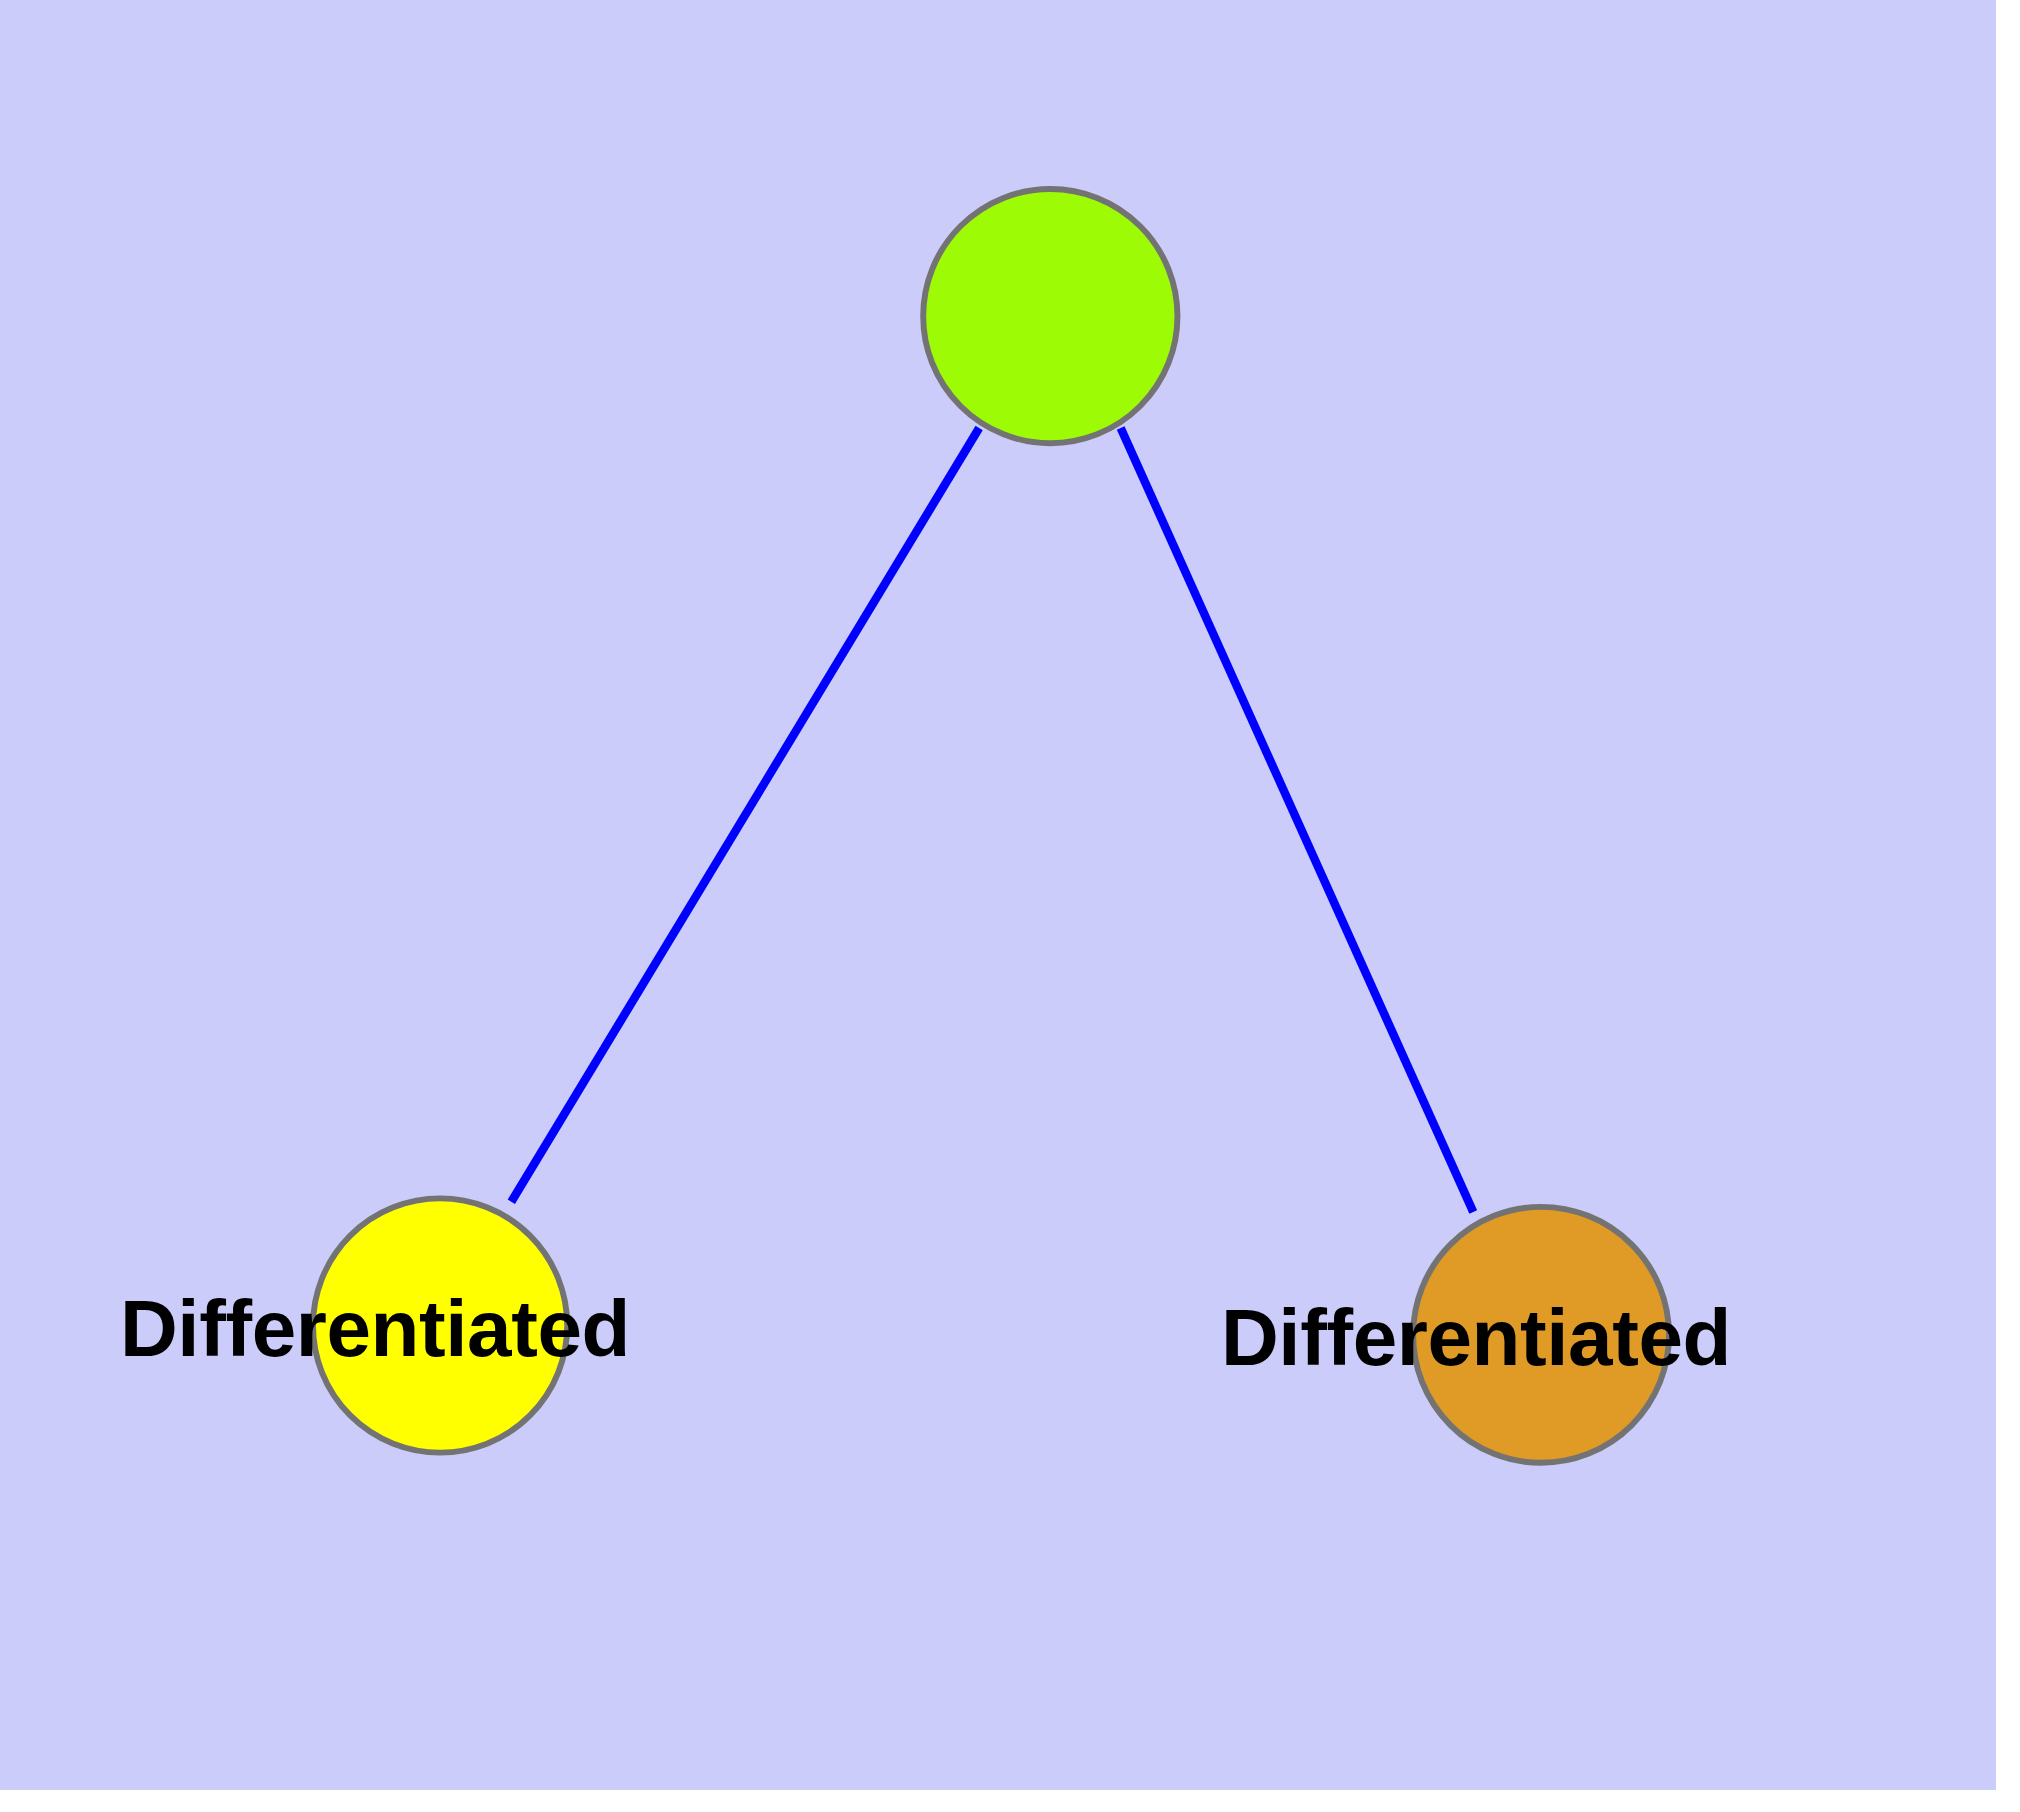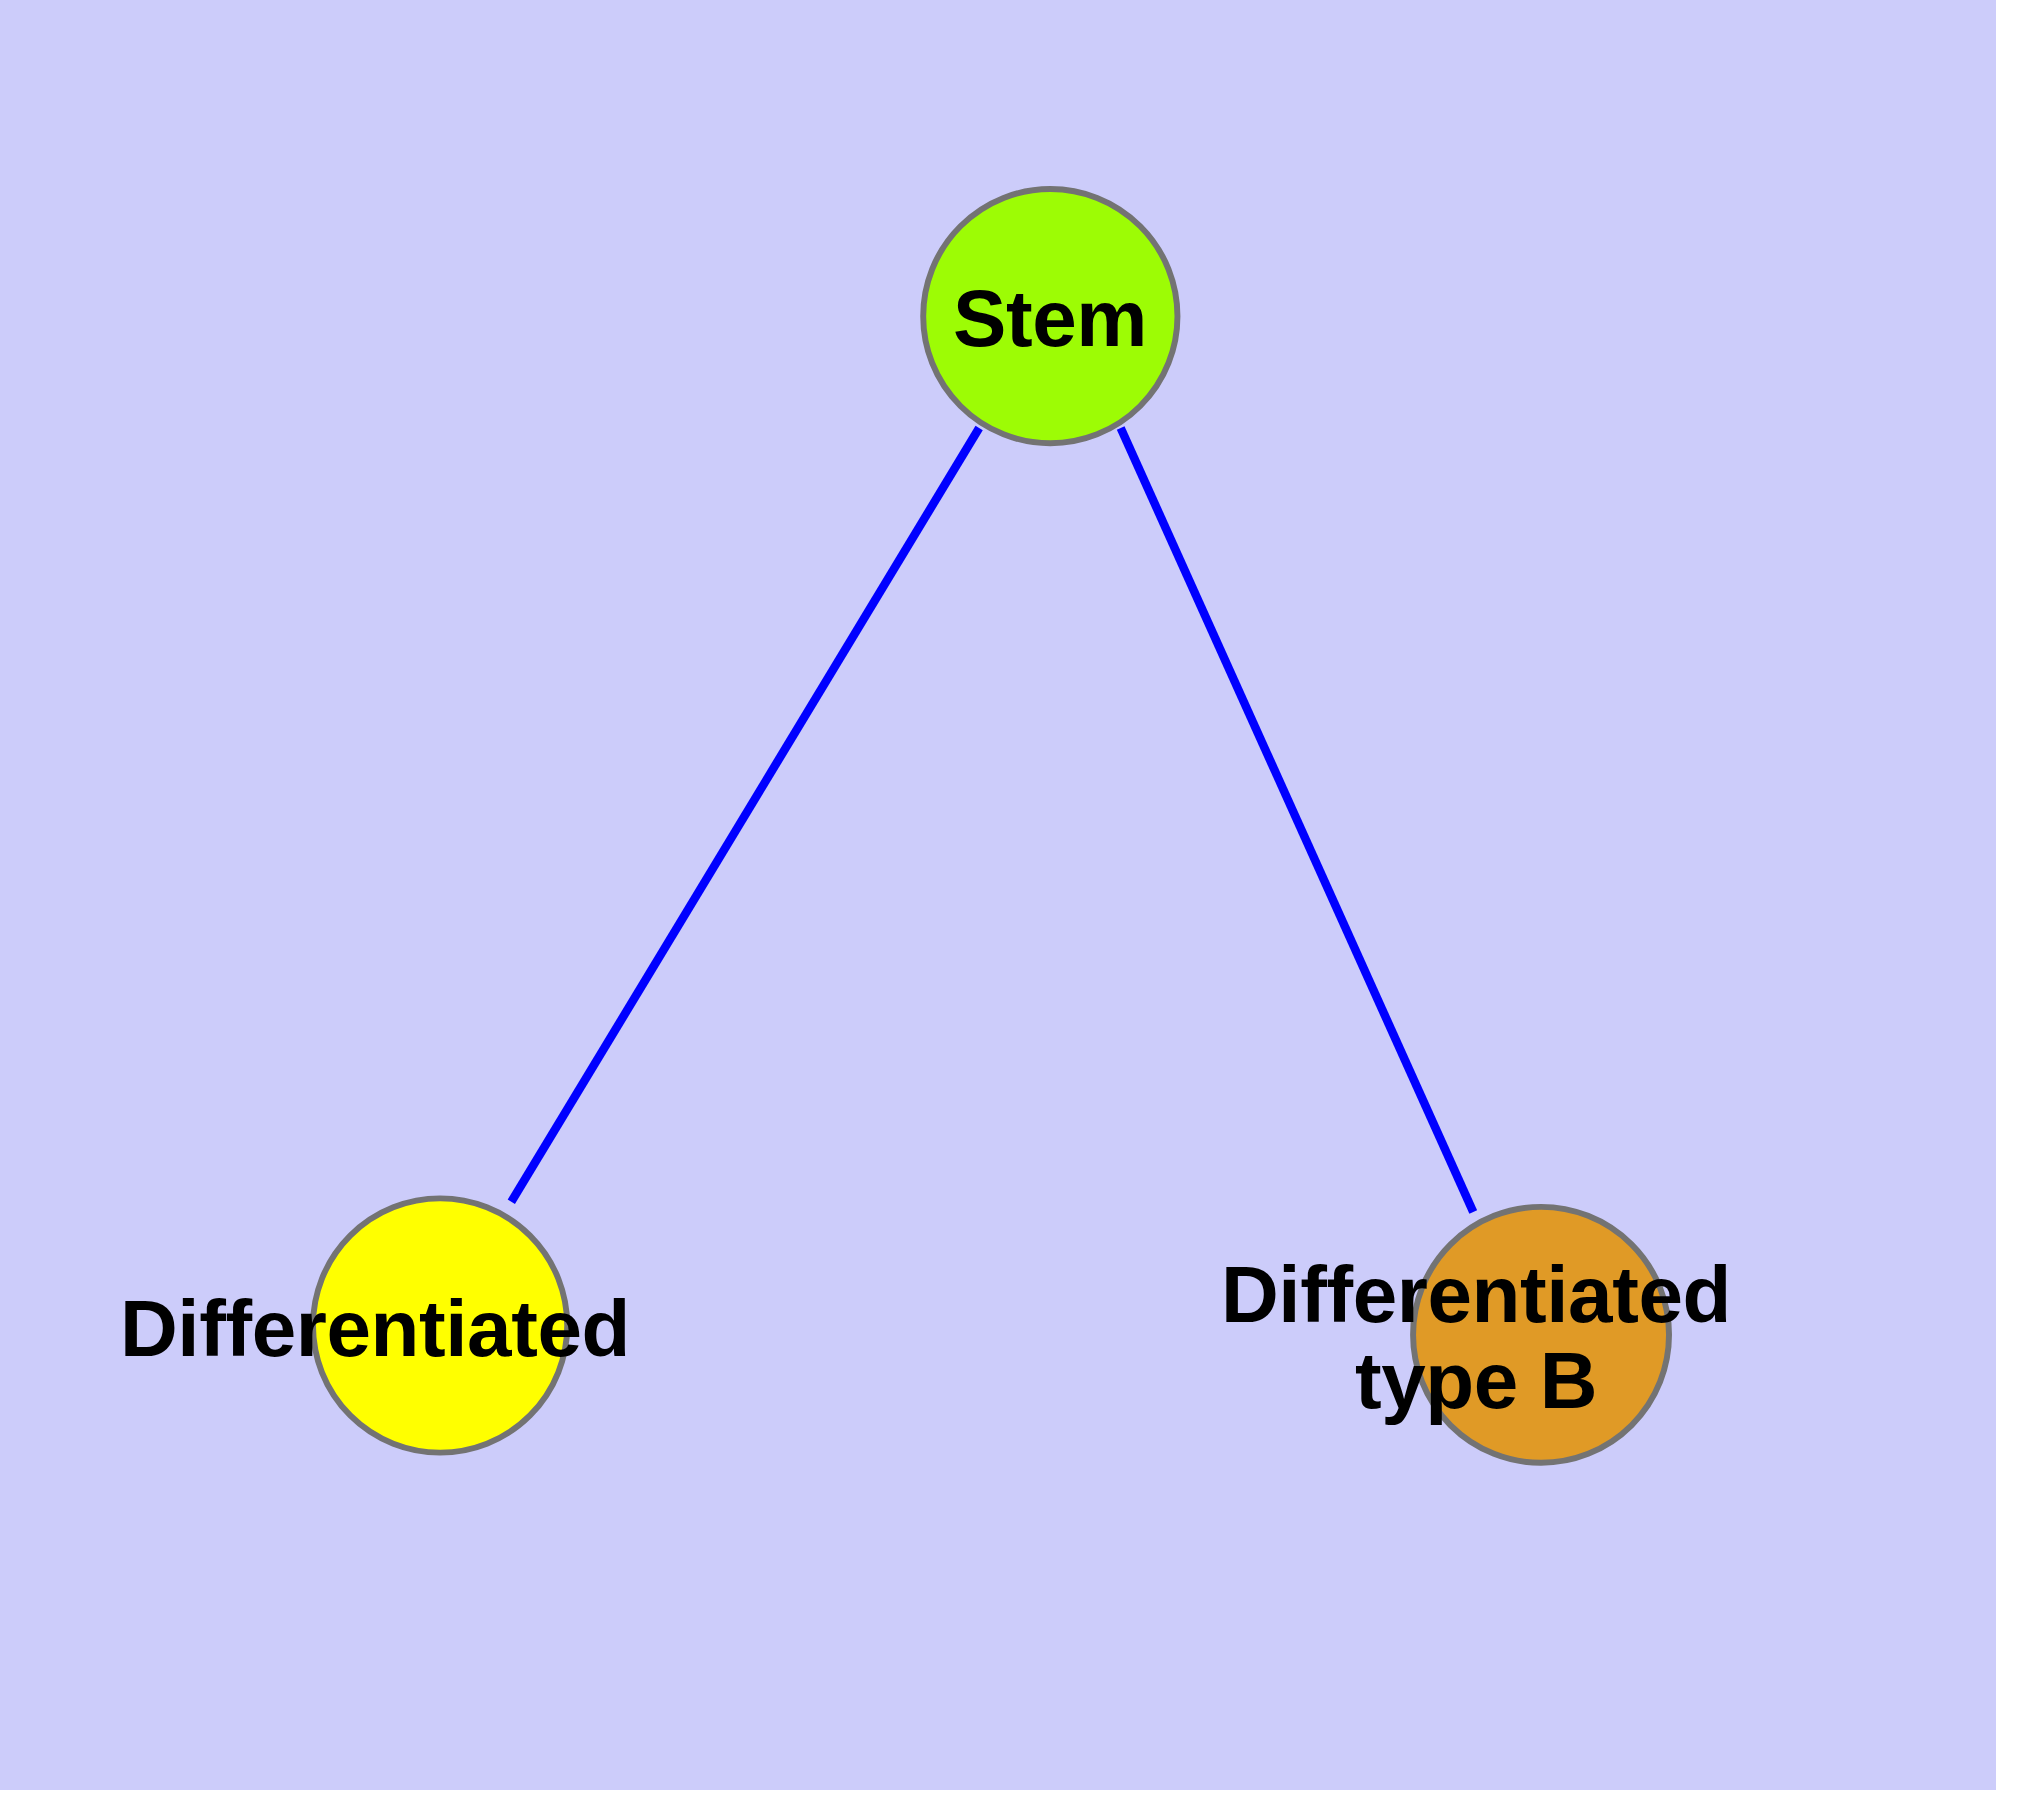--- a/index.html
+++ b/index.html
@@ -55,20 +55,19 @@
       <line class="edge" x1="1155" y1="505" x2="603" y2="1418" stroke="#0000ff" stroke-width="10" stroke-linecap="butt"></line>
       <line class="edge" x1="1322" y1="505" x2="1738" y2="1430" stroke="#0000ff" stroke-width="10" stroke-linecap="butt"></line>
     </g>
     <g>
       <circle cx="519" cy="1564" r="150" fill="#ffff00" stroke="#737373" stroke-width="7"></circle>
       <circle cx="1818" cy="1575" r="151" fill="#e09a26" stroke="#737373" stroke-width="7"></circle>
       <circle cx="1239" cy="373" r="150" fill="#9dfc05" stroke="#737373" stroke-width="7"></circle>
     </g>
   </svg>
 
-  <div class="node-label" style="left:1050px; top:319px;">Stem</div>
 
   <div class="node-label" style="left:375px; top:1329px;"><span>Differentiated</span><br></div>
 
-  <div class="node-label" style="left:1476px; top:1338px;"><span>Differentiated</span><br><span>type B</span></div>
+  <div class="node-label" style="left:1476px; top:1338px;"><span>Differentiated</span><br></div>
 
 </div>
 
 
 </body></html>

